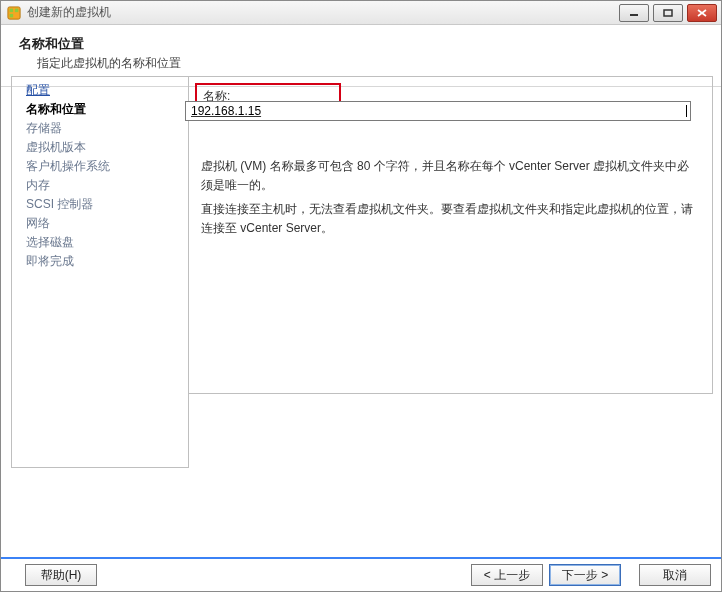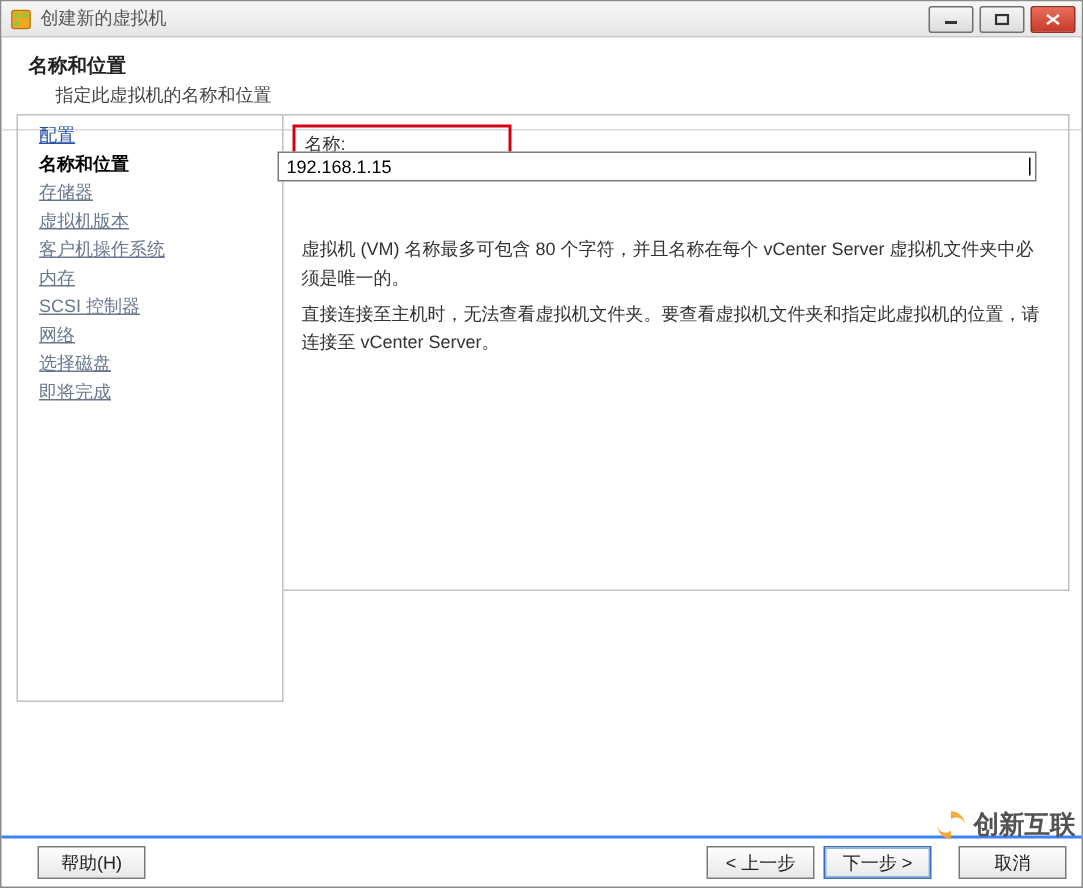--- a/index.html
+++ b/index.html
@@ -79,21 +79,20 @@
     padding: 4px 0 0 0;
     height: 392px;
     overflow: hidden;
   }
   .step-list { list-style: none; margin:0; padding:0; }
   .step-list li {
     padding: 1px 4px 1px 14px;
     font-size: 12px;
     color: #6a788f;
     cursor: default;
-    text-decoration: underline;
   }
   .step-list li.link {
     color: #2650a5;
     text-decoration: underline;
   }
   .step-list li.current {
     color: #000; font-weight: bold;
     text-decoration: none;
   }
 
@@ -117,21 +116,21 @@
   }
   .label-row { font-size: 12px; margin-bottom: 3px; }
   .name-input-wrap {
     border: 1px solid #7a7a7a;
     background: #fff;
     height: 20px;
     width: 506px;
     padding: 1px 3px;
     display: flex; align-items: center;
     position: absolute;
-    left: 184px; top: 100px;
+    left: 184px; top: 100px; text-decoration: underline;
   }
   .name-input {
     border:none; outline:none;
     font-size:12px; width:100%;
     font-family: inherit;
   }
   .caret {
     display:inline-block;
     width:1px; height:12px;
     background:#000;
@@ -262,21 +261,14 @@
   </div>
 
   <div class="footer">
     <div class="btn help">帮助(H)</div>
     <div class="push"></div>
     <div class="btn">&lt; 上一步</div>
     <div class="btn default">下一步 &gt;</div>
     <div class="btn" style="margin-left:18px">取消</div>
   </div>
 
-  <div class="watermark">
-    <svg class="swirl" viewBox="0 0 24 24">
-      <path d="M12 2 A10 10 0 0 1 22 12 A6 6 0 0 0 12 8 Z" fill="#f5a623"></path>
-      <path d="M12 22 A10 10 0 0 1 2 12 A6 6 0 0 0 12 16 Z" fill="#f5a623"></path>
-    </svg>
-    <span>创新互联</span>
-  </div>
 
 </div>
 
 </body></html>

